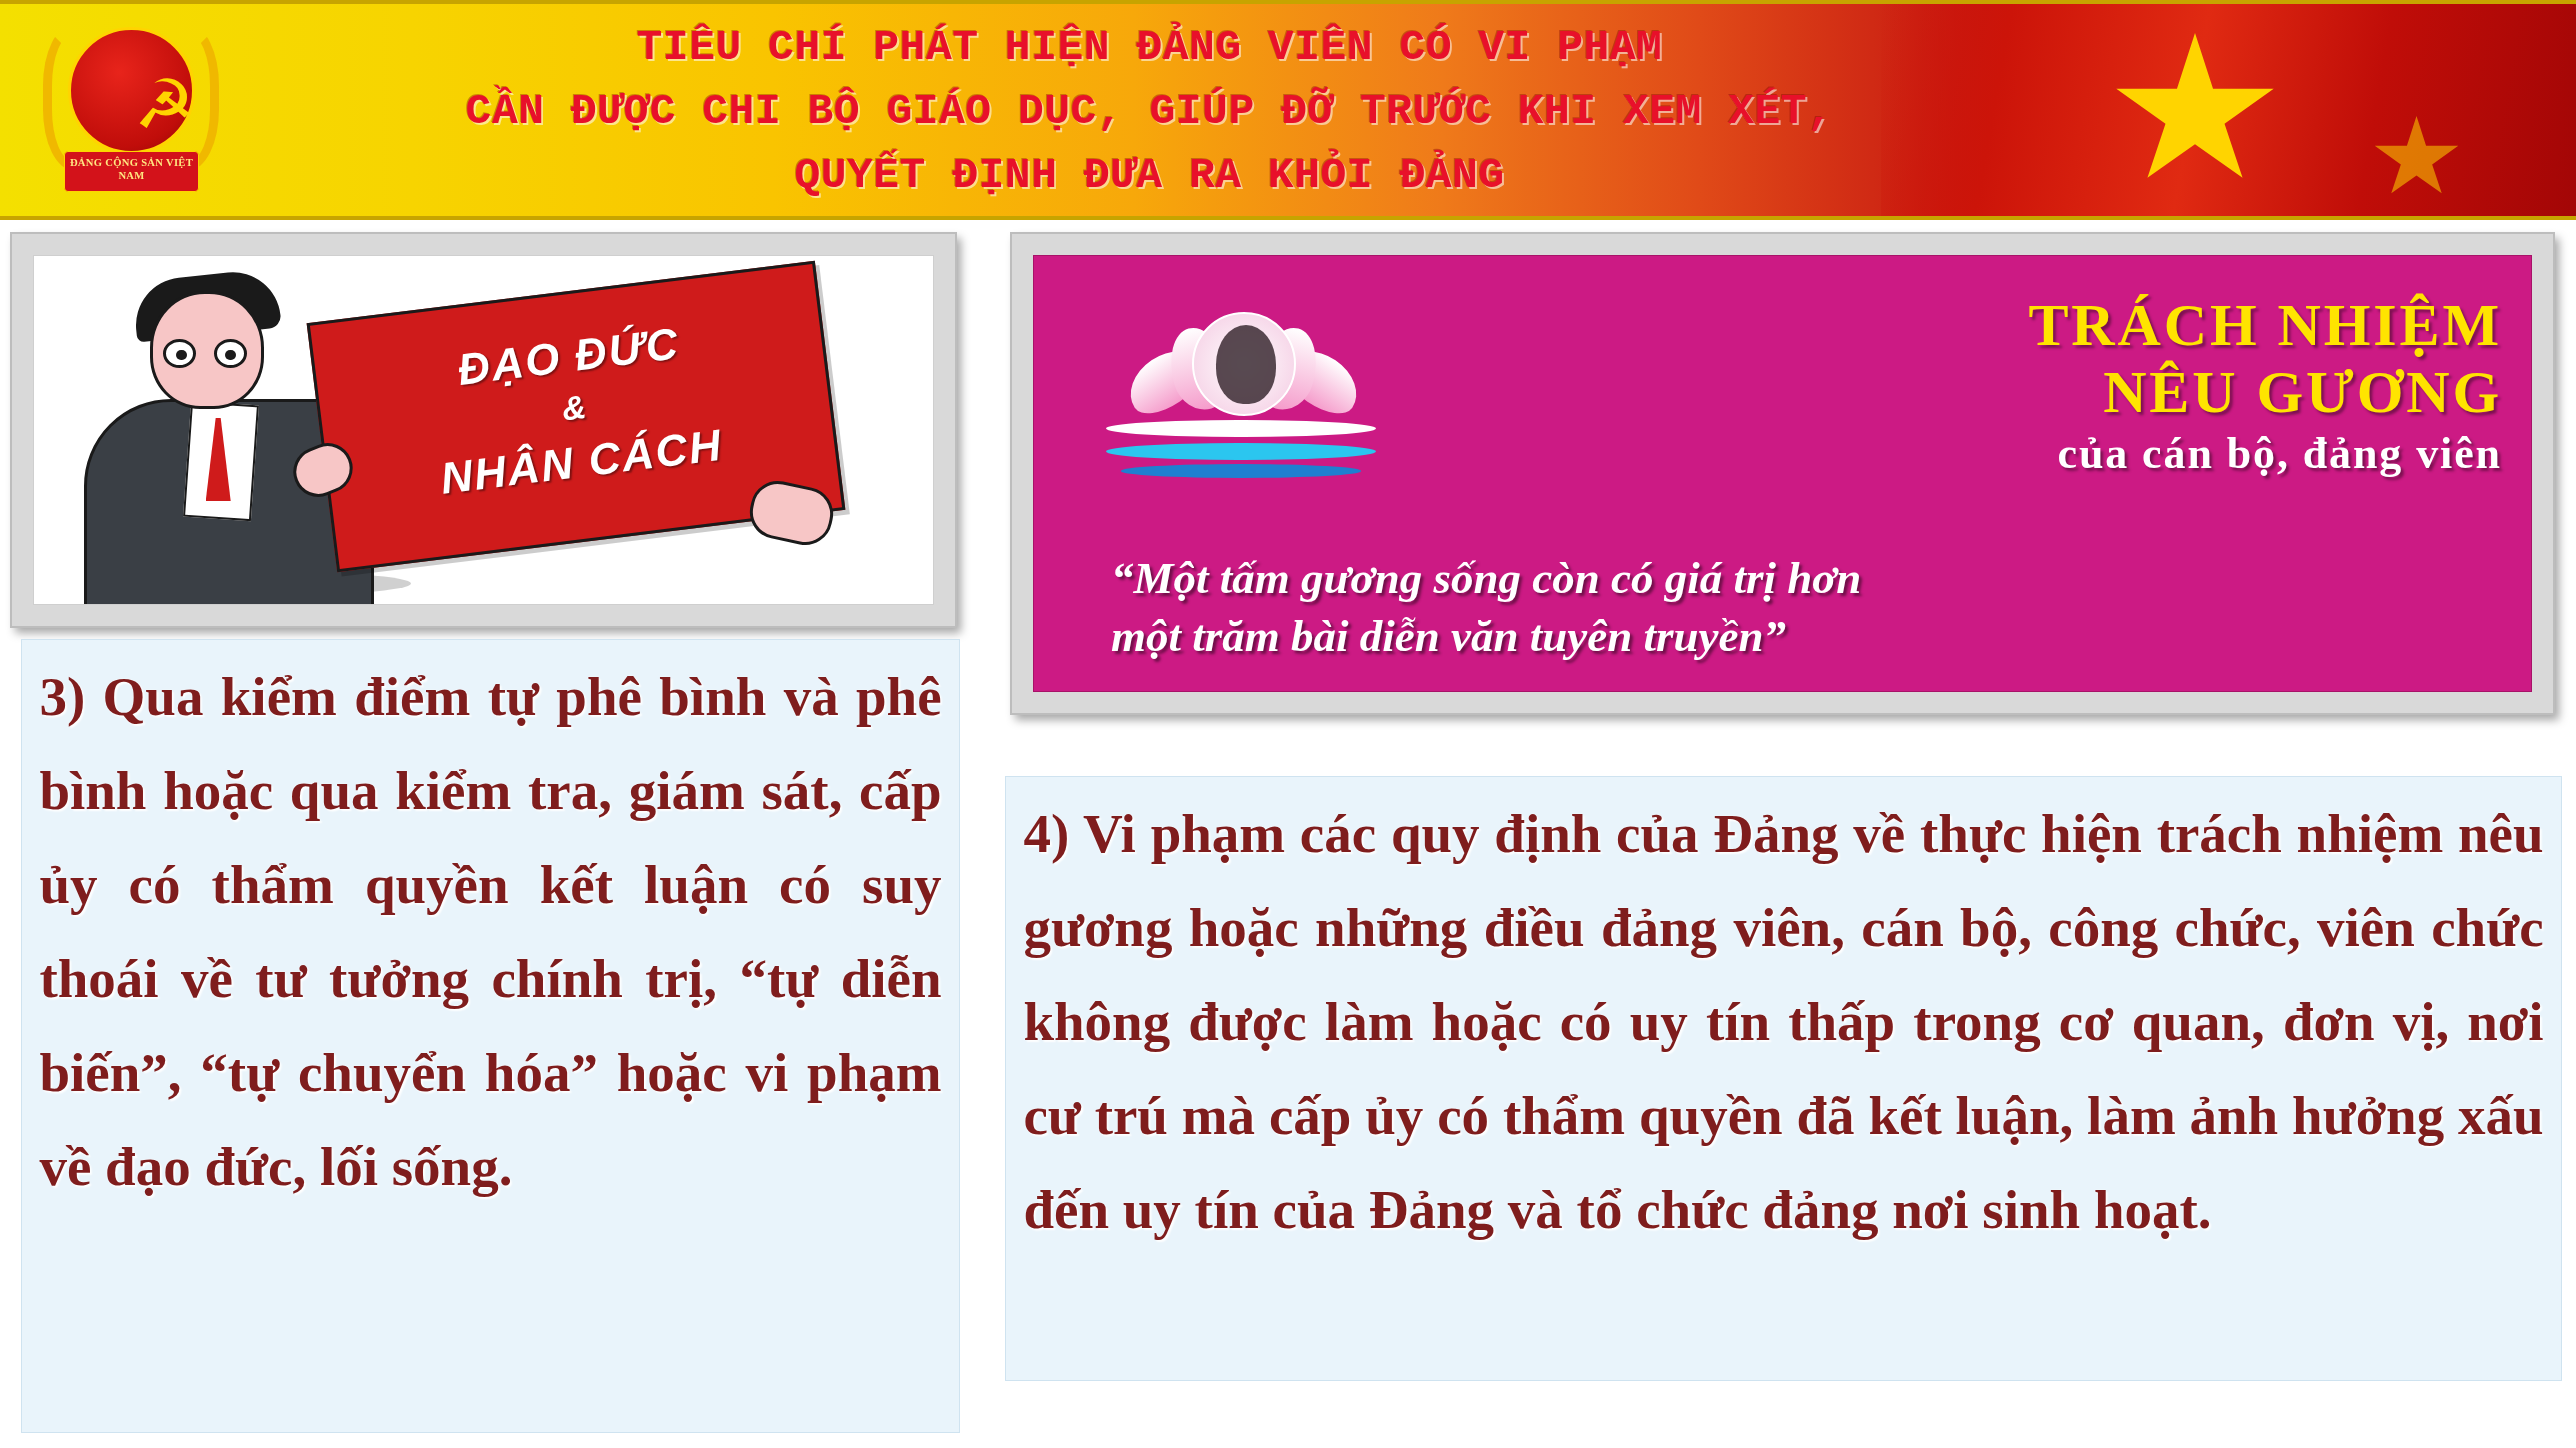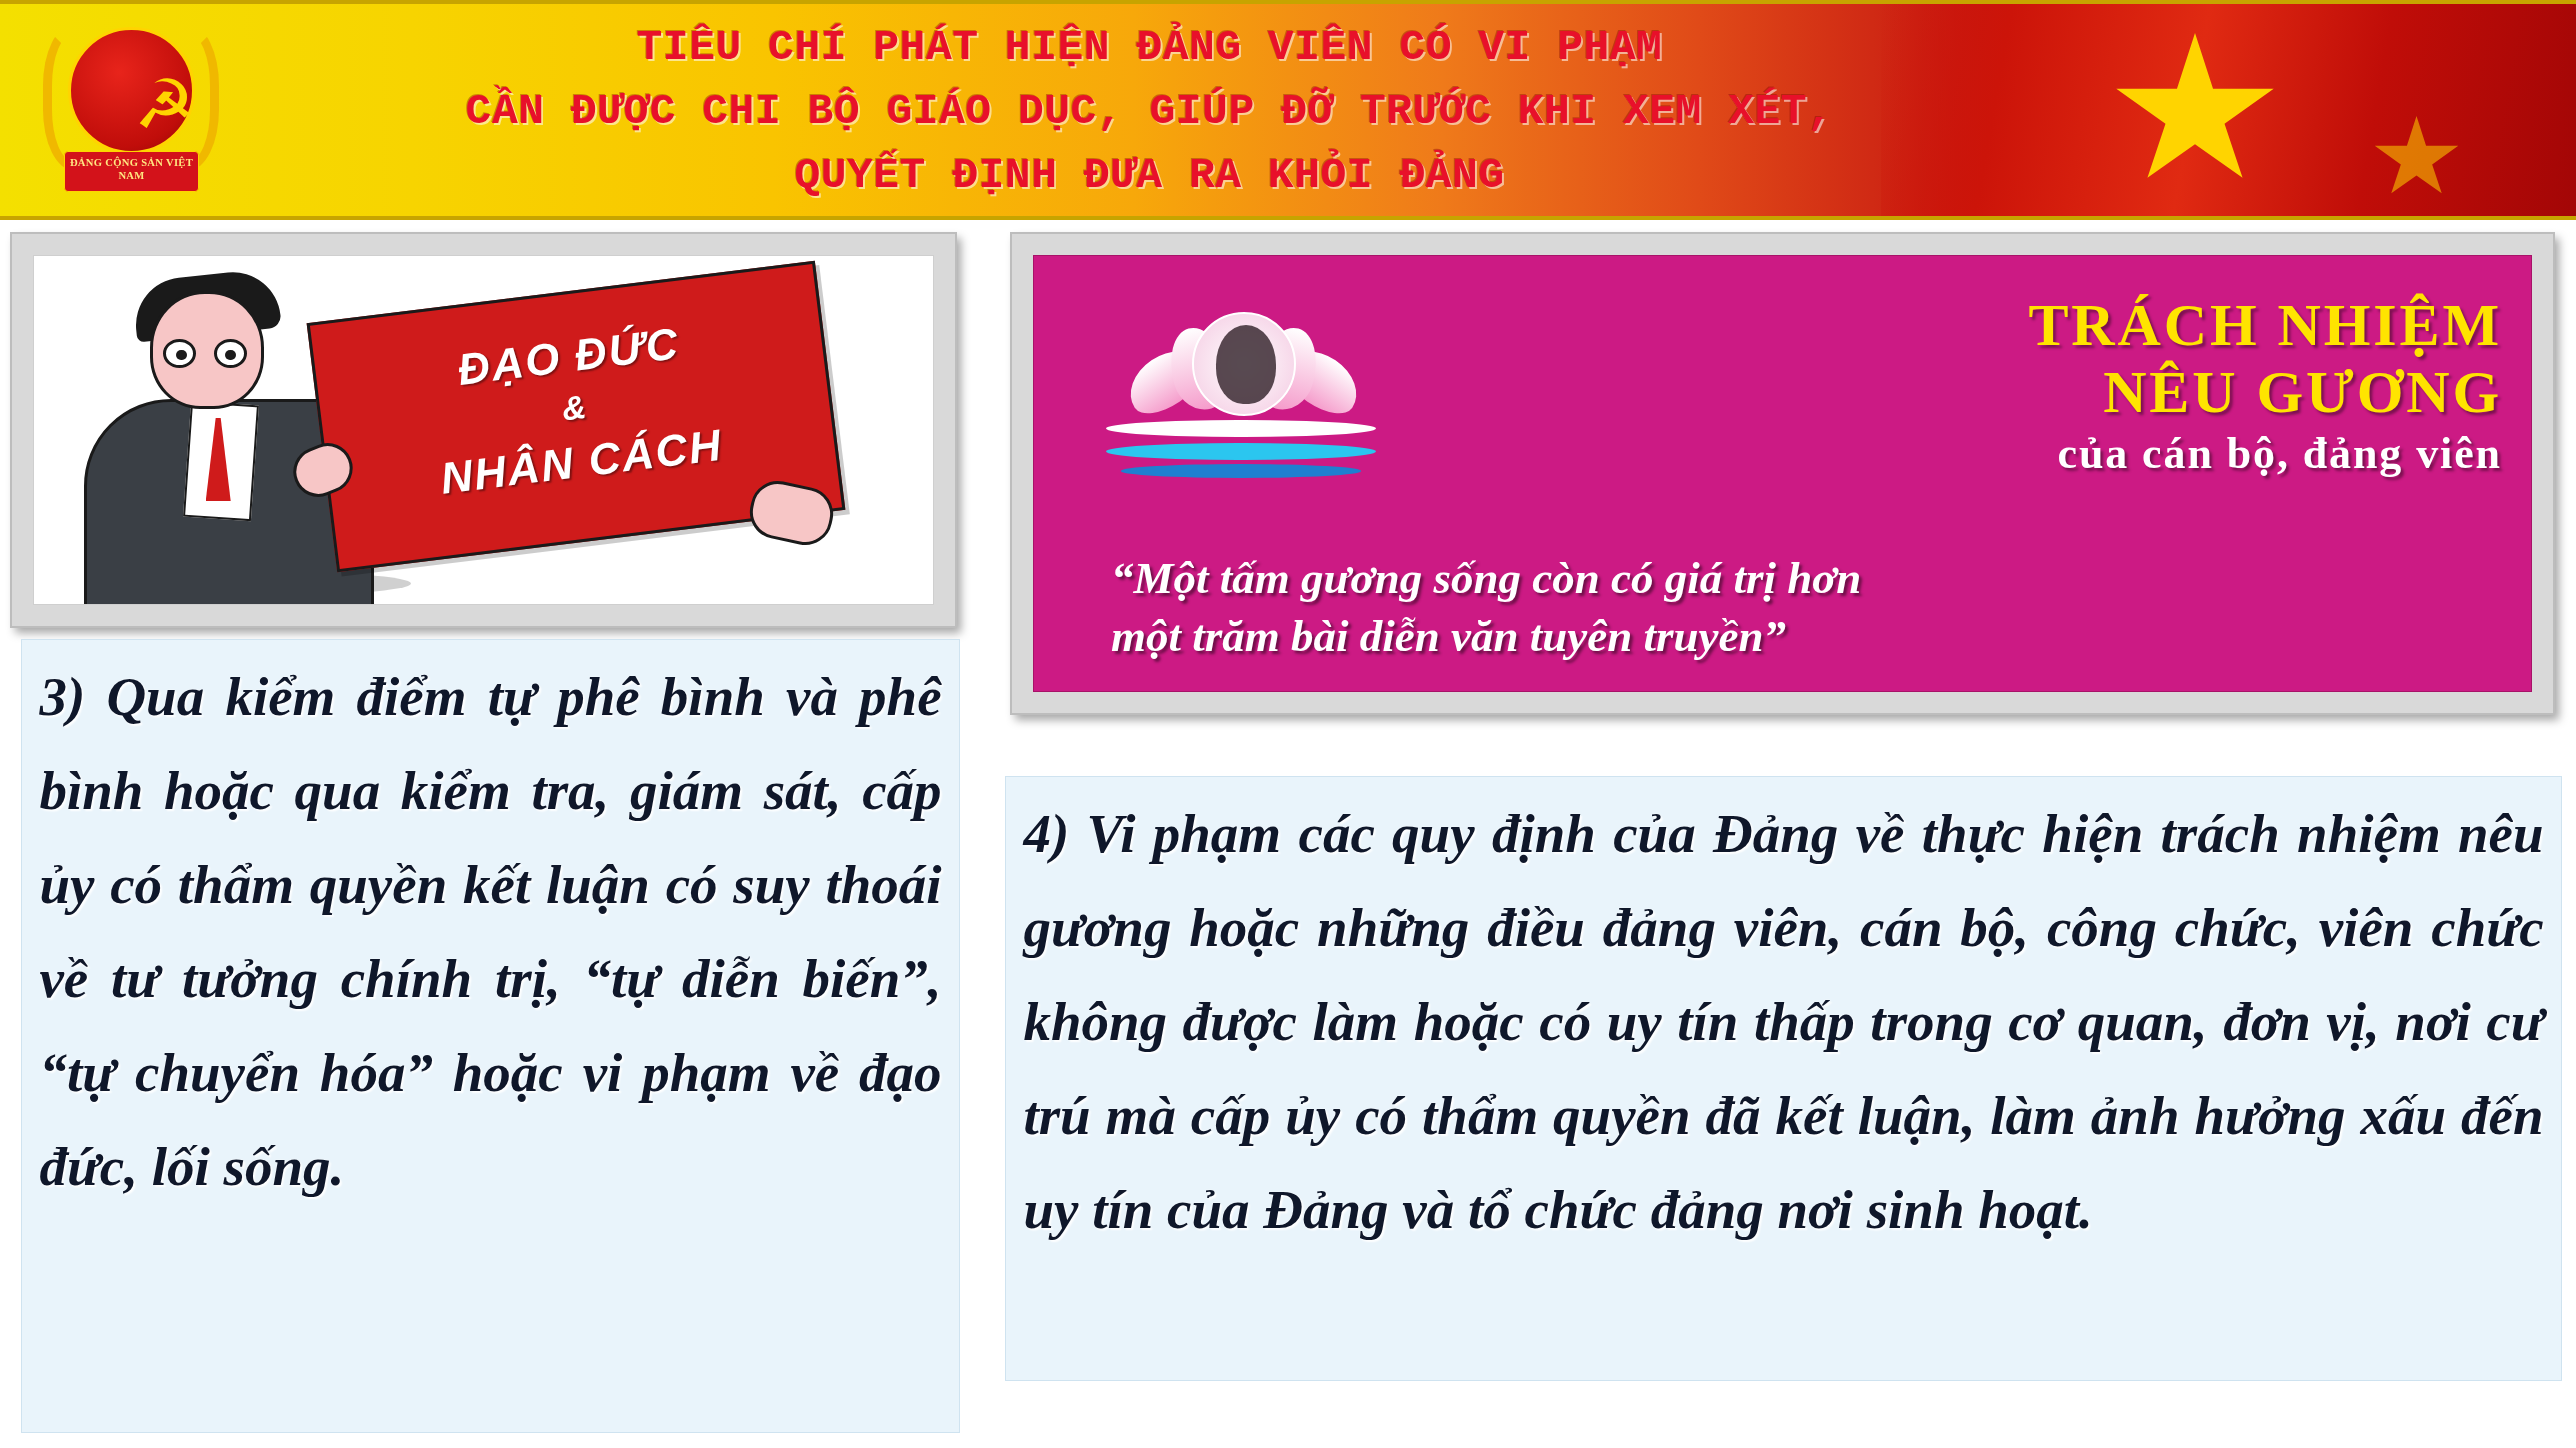--- a/index.html
+++ b/index.html
@@ -325,26 +325,25 @@
   }
   .text-right {
     position: absolute;
     left: 1005px; top: 776px;
     width: 1557px; height: 605px;
     background: #e9f4fb;
     border: 1.9px solid #cfe3f0;
     padding: 9.7px 17.4px 0 17.4px;
   }
   .body-text {
-    color: #0f172a;
+    color: #7f1d1d;
     font-family: "Liberation Serif", serif;
     font-weight: bold;
     text-align: justify;
     text-shadow: 1.9px 1.9px 1.9px rgba(255,255,255,.95), 0 0 1.9px rgba(255,255,255,.8);
-    font-style: italic;
   }
   .text-left .body-text  { font-size: 55px; line-height: 94px; }
   .text-right .body-text { font-size: 55px; line-height: 94px; }
 </style>
 </head>
 <body>
 
 <div class="slide">
 
   <div class="banner">

